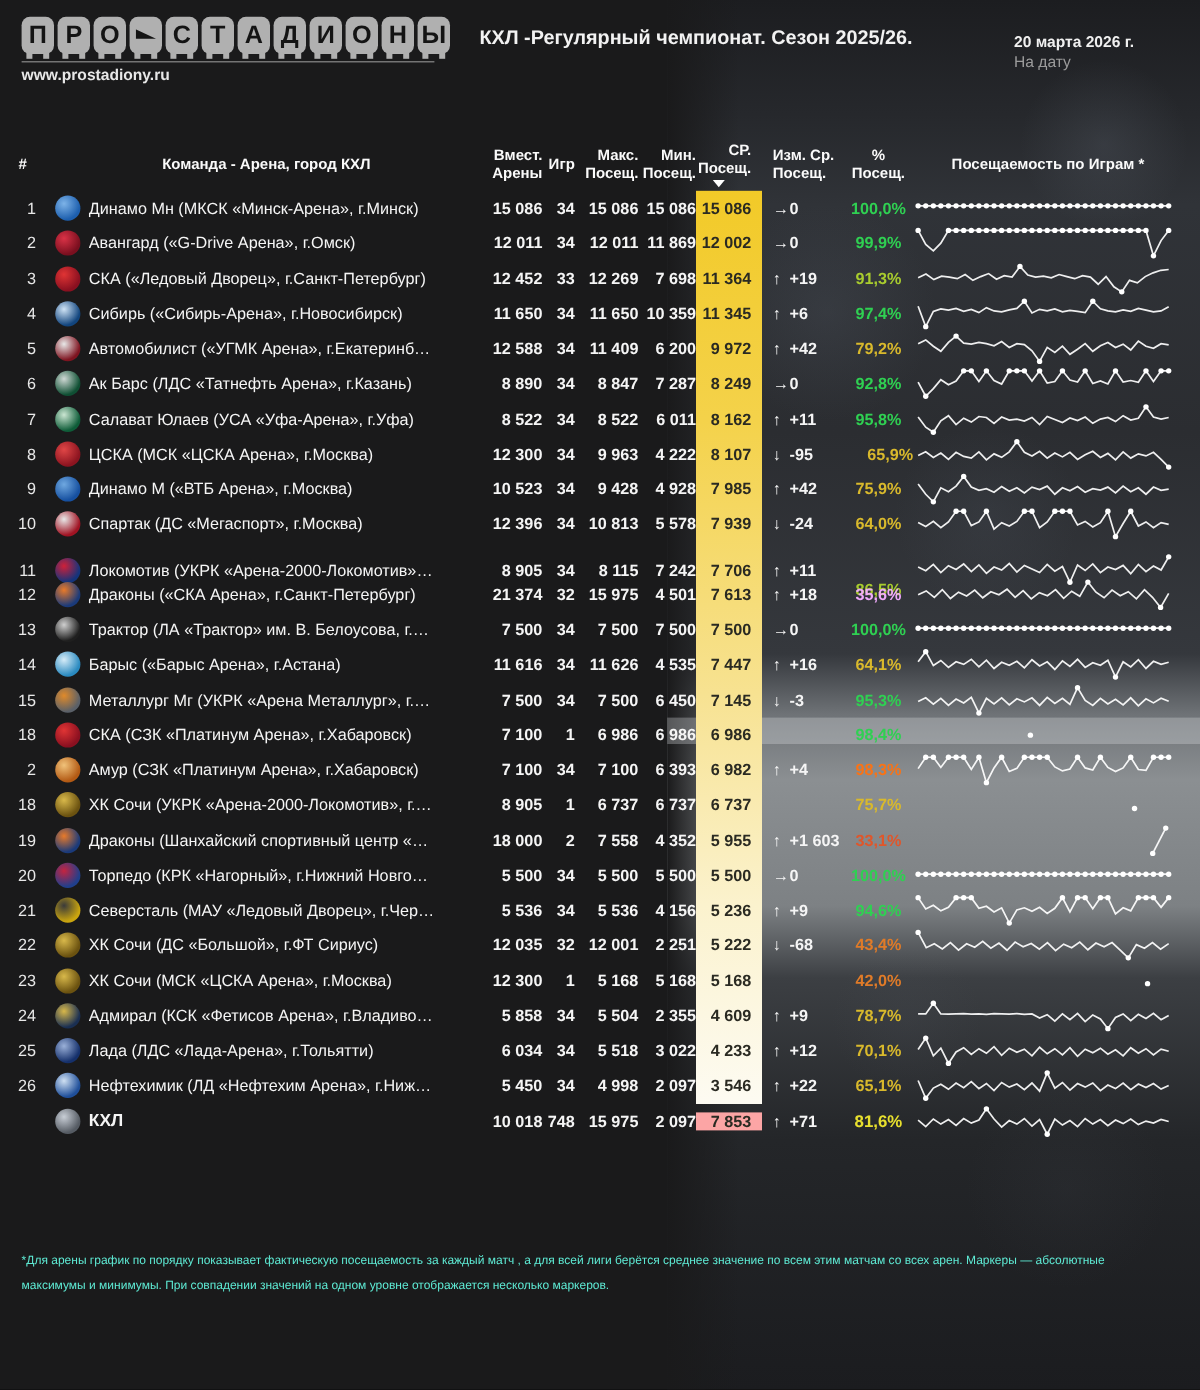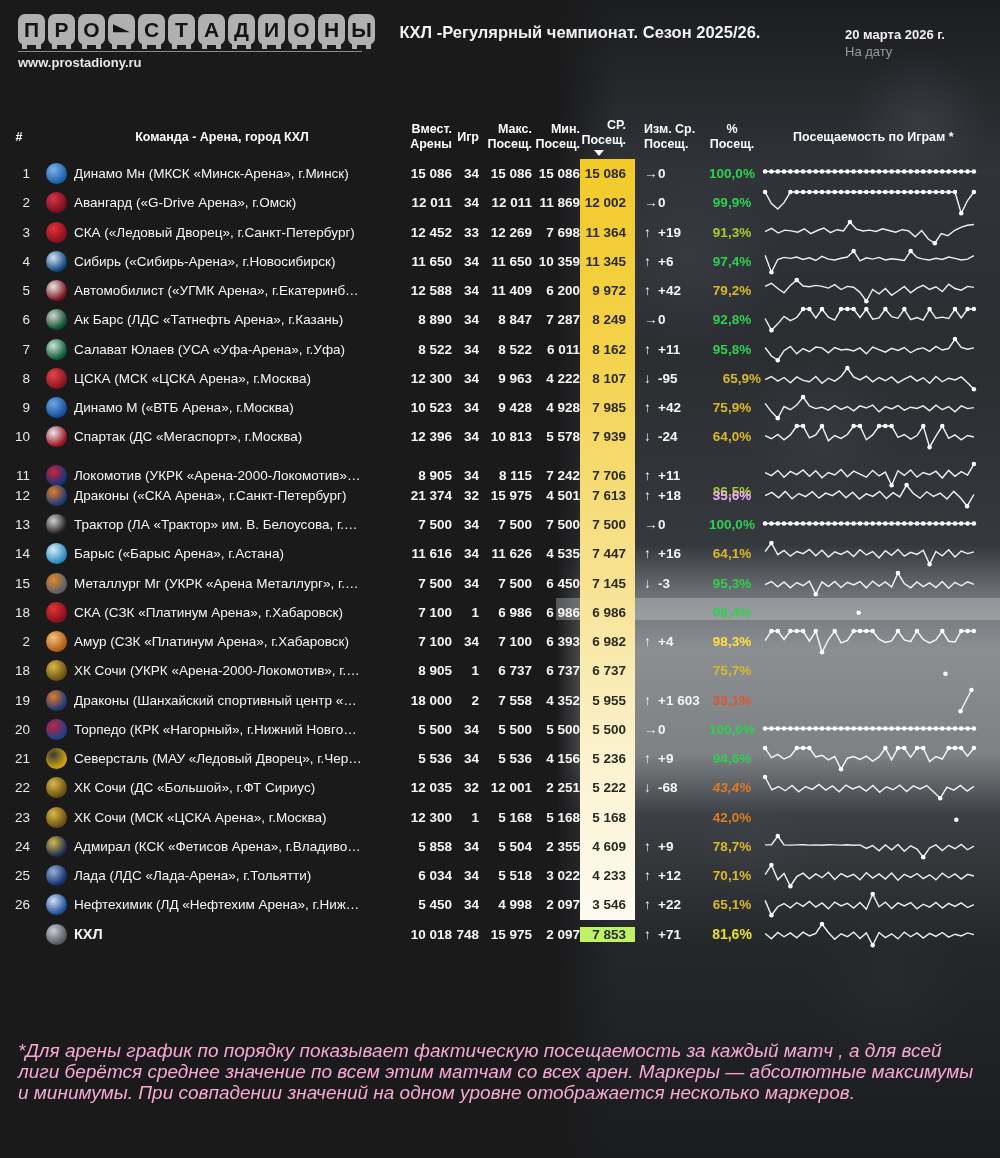--- a/index.html
+++ b/index.html
@@ -61,25 +61,25 @@
   .logo-dot{width:21px;height:21px;border-radius:50%;}
   .c-name{white-space:nowrap;overflow:hidden;text-overflow:ellipsis;color:#f5f5f5;padding-right:8px;}
   .c-r{text-align:right;font-weight:700;color:#f5f5f5;}
   .c-avg{text-align:right;font-weight:700;color:#2a2a22;padding-right:9px;position:relative;z-index:4;}
   .c-chg{padding-left:9px;font-weight:700;color:#f5f5f5;white-space:nowrap;}
   .c-chg .arr{display:inline-block;width:14px;font-weight:400;}
   .c-pct{text-align:center;font-weight:700;}
   .c-spark{height:29.25px;padding-right:22px;}
   .c-spark svg{display:block;width:100%;height:100%;}
   .row.total .c-name{font-weight:700;font-size:14.5px;}
-  .row.total .c-avg{background:#bef264;}
+  .row.total .c-avg{background:#fca5a5;}
   .row.total .c-pct{font-size:14px;}
   
   .footnote{position:absolute;left:18px;top:1040px;width:958px;z-index:5;
-    font-size:19px;line-height:21px;color:#f9a8d4;font-style:italic;}
+    font-size:10px;line-height:21px;color:#5eead4;}
 </style>
 </head>
 <body>
 
 <div class="canvas">
   <div class="photo"></div>
 
   <div class="brand">
     <div class="tiles" id="tiles">
         <div class="tile">П</div>
@@ -596,21 +596,21 @@
         <div class="c-logo">
           <div class="logo-dot" style="background: radial-gradient(circle at 35% 32%, rgb(240, 194, 122) 0%, rgb(179, 90, 20) 68%);"></div>
         </div>
         <div class="c-name">Амур (СЗК «Платинум Арена», г.Хабаровск)</div>
         <div class="c-r">7 100</div>
         <div class="c-r">34</div>
         <div class="c-r">7 100</div>
         <div class="c-r">6 393</div>
         <div class="c-avg">6 982</div>
         <div class="c-chg"><span class="arr">↑</span>+4</div>
-        <div class="c-pct" style="color: #fde047;">98,3%</div>
+        <div class="c-pct" style="color: #f97316;">98,3%</div>
         <div class="c-spark">
           <svg viewBox="0 0 212 29" preserveAspectRatio="none">
             <polyline points="4.0,13.4 10.2,4.0 16.4,4.0 22.5,12.4 28.7,4.0 34.9,4.0 41.1,4.0 47.3,14.1 53.5,4.0 59.6,25.0 65.8,12.8 72.0,4.0 78.2,15.8 84.4,13.2 90.5,4.0 96.7,4.0 102.9,4.0 109.1,4.0 115.3,12.0 121.5,15.3 127.6,13.7 133.8,4.0 140.0,12.8 146.2,14.5 152.4,4.0 158.5,12.4 164.7,15.8 170.9,12.8 177.1,4.0 183.3,14.1 189.5,14.9 195.6,4.0 201.8,4.0 208.0,4.0" fill="none" stroke="rgba(255,255,255,0.92)" stroke-width="1.4"></polyline>
             <circle cx="10.2" cy="4.0" r="2.2" fill="#ffffff"></circle>
             <circle cx="16.4" cy="4.0" r="2.2" fill="#ffffff"></circle>
             <circle cx="28.7" cy="4.0" r="2.2" fill="#ffffff"></circle>
             <circle cx="34.9" cy="4.0" r="2.2" fill="#ffffff"></circle>
             <circle cx="41.1" cy="4.0" r="2.2" fill="#ffffff"></circle>
             <circle cx="53.5" cy="4.0" r="2.2" fill="#ffffff"></circle>
             <circle cx="59.6" cy="25.0" r="2.2" fill="#ffffff"></circle>
@@ -759,21 +759,21 @@
         <div class="c-logo">
           <div class="logo-dot" style="background: radial-gradient(circle at 35% 32%, rgb(216, 184, 74) 0%, rgb(107, 82, 16) 68%);"></div>
         </div>
         <div class="c-name">ХК Сочи (ДС «Большой», г.ФТ Сириус)</div>
         <div class="c-r">12 035</div>
         <div class="c-r">32</div>
         <div class="c-r">12 001</div>
         <div class="c-r">2 251</div>
         <div class="c-avg">5 222</div>
         <div class="c-chg"><span class="arr">↓</span>-68</div>
-        <div class="c-pct" style="color: rgb(224, 123, 40); font-style: italic;">43,4%</div>
+        <div class="c-pct" style="color: rgb(224, 123, 40);">43,4%</div>
         <div class="c-spark">
           <svg viewBox="0 0 212 29" preserveAspectRatio="none">
             <polyline points="4.0,4.0 10.6,16.6 17.2,13.4 23.7,17.6 30.3,12.4 36.9,18.7 43.5,13.4 50.1,16.2 56.6,11.3 63.2,17.0 69.8,12.8 76.4,18.7 83.0,12.0 89.5,15.8 96.1,13.2 102.7,17.9 109.3,12.4 115.9,19.1 122.5,13.7 129.0,16.6 135.6,12.0 142.2,18.3 148.8,12.8 155.4,15.8 161.9,12.4 168.5,18.7 175.1,25.0 181.7,14.1 188.3,17.0 194.8,12.4 201.4,17.9 208.0,13.2" fill="none" stroke="rgba(255,255,255,0.92)" stroke-width="1.4"></polyline>
             <circle cx="4.0" cy="4.0" r="2.2" fill="#ffffff"></circle>
             <circle cx="175.1" cy="25.0" r="2.2" fill="#ffffff"></circle>
           </svg>
         </div>
       </div>
       <div class="row grid-cols">
         <div class="c-num">23</div>

